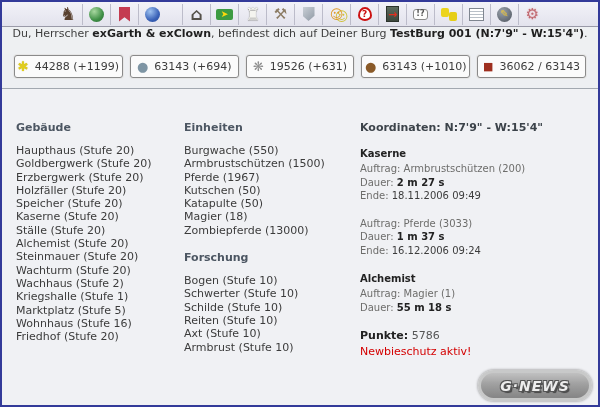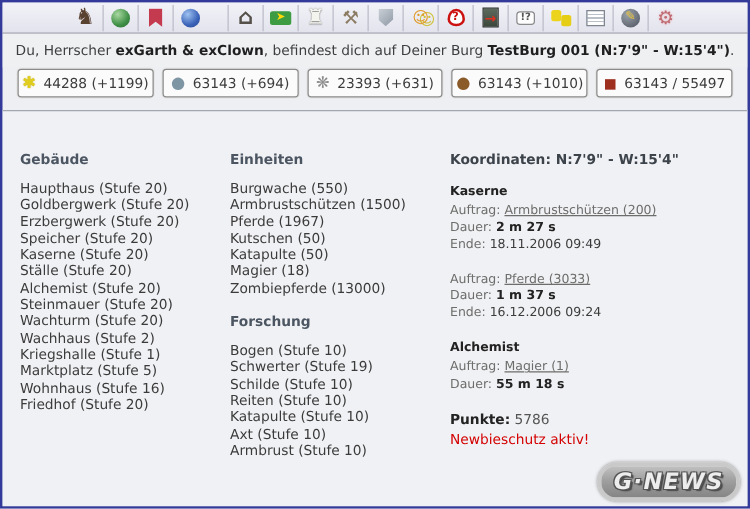--- a/index.html
+++ b/index.html
@@ -51,21 +51,21 @@
   .i-messages .tb-glyph { width:8px; height:9px; background:#ecd41c; border-radius:2px;
     box-shadow:8px 4px 0 #e6ce16; margin:0 8px 4px 0; }
   .i-news .tb-glyph { width:15px; height:13px; border:1px solid #7f8690;
     background:repeating-linear-gradient(180deg,#fff 0 2px,#b9c0c8 2px 3px); }
   .i-worldedit .tb-glyph { width:15px; height:15px; border-radius:50%;
     background:radial-gradient(circle at 35% 30%,#9aa2ac,#4c525c); color:#e8c23a; font-size:10px; }
   .i-tools .tb-glyph { color:#c06a72; font-size:15px; text-shadow:0 0 2px #e8b8bc; }
 
   
   .status {
-    height:27px; display:flex; align-items:center; justify-content:center;
+    height:27px; display:flex; justify-content:center;
     font-size:11px; color:#3e3e3e; background:#eef0f2;
   }
   .status b { color:#1f1f1f; }
 
   
   .resources { display:flex; gap:7px; padding:1px 12px 0; height:25px; }
   .res-box {
     flex:1; height:23px; display:flex; align-items:center; justify-content:center;
     background:#fbfbfb; border:1px solid #8a8a8a; border-radius:3px;
     box-shadow:0 0 0 1px #e6e6e6; font-size:11px; color:#3c3c3c; white-space:nowrap;
@@ -84,36 +84,36 @@
   }
   .col1 { width:168px; } .col2 { width:176px; } .col3 { flex:1; }
   .col-title { font-size:11px; font-weight:bold; color:#4c5662; margin-bottom:10px; }
   .plain-list { list-style:none; font-size:11px; line-height:13.3px; color:#3b3b3b; }
   .col2 .col-title.second { margin-top:14px; }
 
   .coords { font-size:11px; font-weight:bold; color:#3c434a; margin-bottom:13px; }
   .job { margin-bottom:15px; font-size:10px; line-height:13.3px; }
   .job-title { font-weight:bold; color:#222; margin-bottom:2px; }
   .job .lbl { color:#6d6d6b; }
-  .job .val-grey { color:#6d6d6b;text-decoration:underline; }
+  .job .val-grey { color:#6d6d6b; }
   .job .val-bold { color:#222; font-weight:bold; }
   .job .val-dark { color:#3c3c3c; }
   .points { font-size:11px; margin-top:13px; }
   .points b { color:#222; }
   .points .pts-val { color:#555; }
   .protect { font-size:11px; color:#d40000; margin-top:3px; }
 
   
   .gnews {
     position:absolute; right:6px; bottom:4px; width:114px; height:31px;
     border:3px solid #c6c6c6; border-radius:16px;
     background:linear-gradient(180deg,#bdbdbd,#9a9a9a 45%,#7d7d7d);
     box-shadow:0 0 3px #777; opacity:.93;
     display:flex; align-items:center; justify-content:center;
-    font-size:18px; font-weight:bold; font-style:italic; letter-spacing:1px;
+    font-size:14px; font-weight:bold; font-style:italic; letter-spacing:1px;
     color:#ededed;
     text-shadow:1px 1px 0 #4a4a4a,-1px -1px 0 #4a4a4a,1px -1px 0 #4a4a4a,-1px 1px 0 #4a4a4a,2px 2px 1px #3a3a3a;
   }
 </style>
 </head>
 <body>
 
 <div class="page">
 
   <div class="toolbar">
@@ -200,43 +200,44 @@
         <span class="res-val">44288 (+1199)</span>
       </div>
 
       <div class="res-box">
         <span class="res-ico r-ore">●</span>
         <span class="res-val">63143 (+694)</span>
       </div>
 
       <div class="res-box">
         <span class="res-ico r-stone">❋</span>
-        <span class="res-val">23393 (+631)</span>
+        <span class="res-val">19526 (+631)</span>
       </div>
 
       <div class="res-box">
         <span class="res-ico r-wood">●</span>
         <span class="res-val">63143 (+1010)</span>
       </div>
 
       <div class="res-box">
         <span class="res-ico r-chest">■</span>
-        <span class="res-val">63143 / 55497</span>
+        <span class="res-val">36062 / 63143</span>
       </div>
     </div>
 
   <div class="content">
 
     <div class="col1">
       <div class="col-title">Gebäude</div>
       <ul class="plain-list">
 
       <li class="list-item">Haupthaus (Stufe 20)</li>
           <li class="list-item">Goldbergwerk (Stufe 20)</li>
           <li class="list-item">Erzbergwerk (Stufe 20)</li>
+          <li class="list-item">Holzfäller (Stufe 20)</li>
           <li class="list-item">Speicher (Stufe 20)</li>
           <li class="list-item">Kaserne (Stufe 20)</li>
           <li class="list-item">Ställe (Stufe 20)</li>
           <li class="list-item">Alchemist (Stufe 20)</li>
           <li class="list-item">Steinmauer (Stufe 20)</li>
           <li class="list-item">Wachturm (Stufe 20)</li>
           <li class="list-item">Wachhaus (Stufe 2)</li>
           <li class="list-item">Kriegshalle (Stufe 1)</li>
           <li class="list-item">Marktplatz (Stufe 5)</li>
           <li class="list-item">Wohnhaus (Stufe 16)</li>
@@ -253,24 +254,23 @@
           <li class="list-item">Pferde (1967)</li>
           <li class="list-item">Kutschen (50)</li>
           <li class="list-item">Katapulte (50)</li>
           <li class="list-item">Magier (18)</li>
           <li class="list-item">Zombiepferde (13000)</li>
         </ul>
       <div class="col-title second">Forschung</div>
       <ul class="plain-list">
 
       <li class="list-item">Bogen (Stufe 10)</li>
-          <li class="list-item">Schwerter (Stufe 19)</li>
+          <li class="list-item">Schwerter (Stufe 10)</li>
           <li class="list-item">Schilde (Stufe 10)</li>
           <li class="list-item">Reiten (Stufe 10)</li>
-          <li class="list-item">Katapulte (Stufe 10)</li>
           <li class="list-item">Axt (Stufe 10)</li>
           <li class="list-item">Armbrust (Stufe 10)</li>
         </ul>
     </div>
 
     <div class="col3">
       <div class="coords"><span>Koordinaten:</span> <span>N:7'9" - W:15'4"</span></div>
 
       <div>
 

